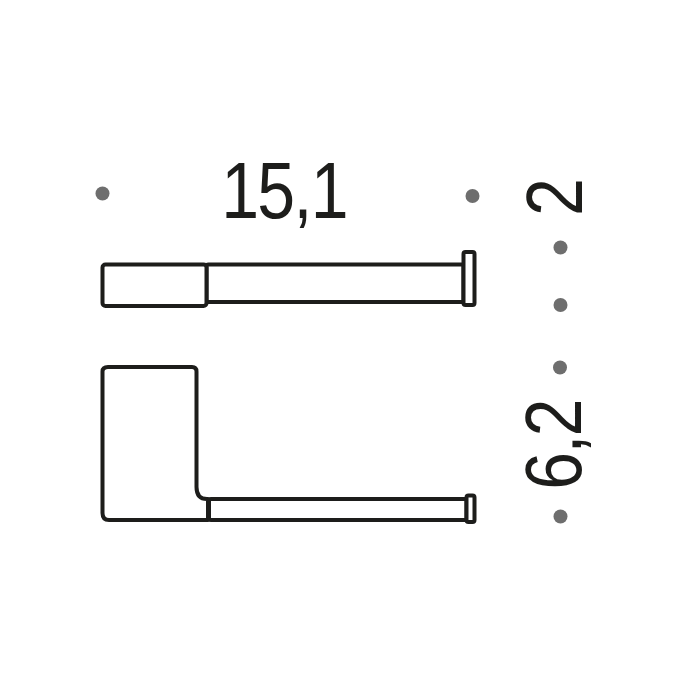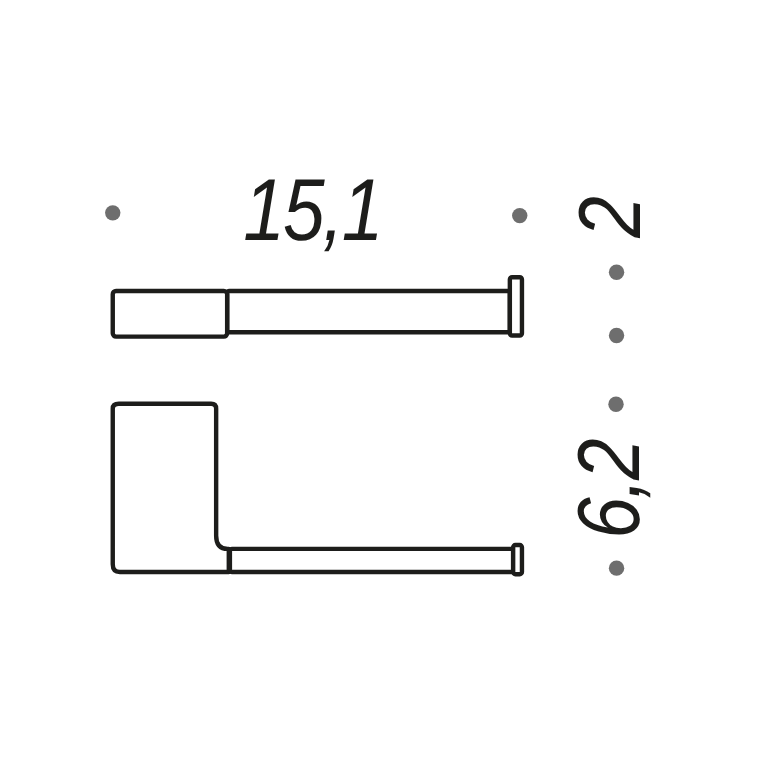--- a/index.html
+++ b/index.html
@@ -7,21 +7,20 @@
     padding: 0;
     background: #ffffff;
   }
   .canvas {
     position: relative;
     width: 700px;
     height: 700px;
     background: #ffffff;
     overflow: hidden;
     font-family: "Liberation Sans", "DejaVu Sans", sans-serif;
-    font-style: italic;
   }
   svg.drawing {
     position: absolute;
     left: 0;
     top: 0;
   }
   .dim-label {
     font-family: "Liberation Sans", "DejaVu Sans", sans-serif;
     font-size: 80px;
     font-weight: 300;

